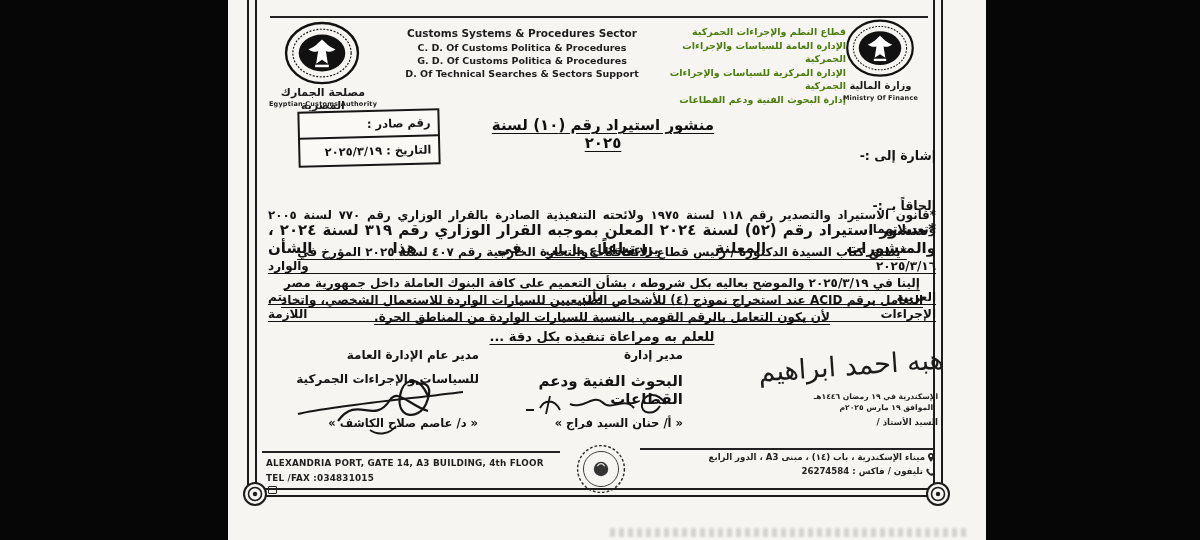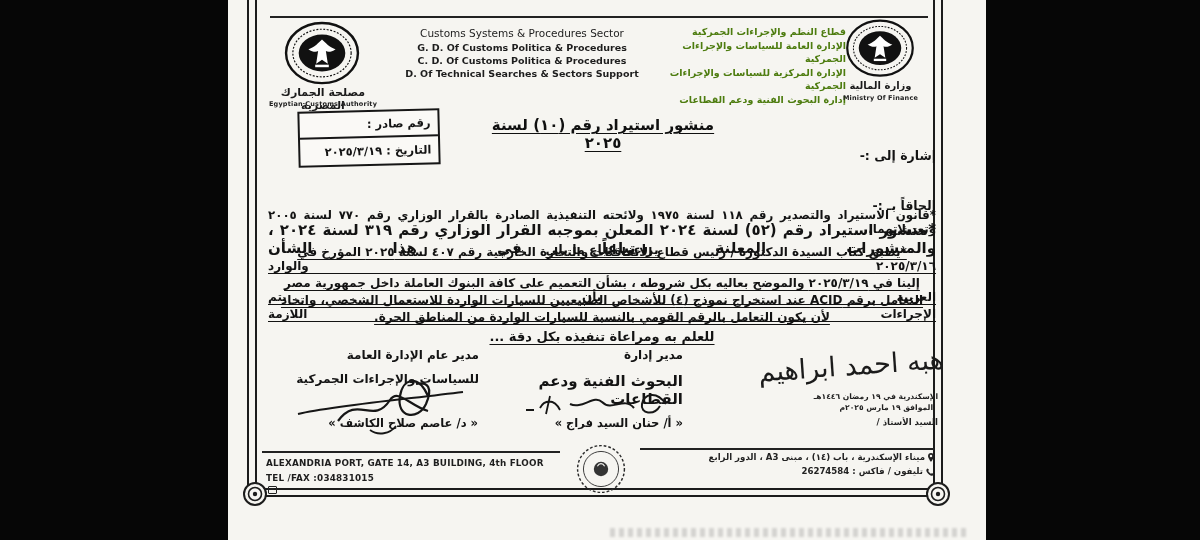--- a/index.html
+++ b/index.html
@@ -13,21 +13,21 @@
   .vline{position:absolute;top:0;width:2px;height:494px;background:#1c1c1c;}
   .hline{position:absolute;height:2px;background:#1c1c1c;}
   .rosette{position:absolute;width:26px;height:26px;}
 
   
   .top-rule{position:absolute;left:42px;top:16px;width:658px;height:2px;background:#222;}
   .emblem{position:absolute;}
   .caption-ar{position:absolute;font-weight:bold;font-size:11px;direction:rtl;text-align:center;color:#1a1a1a;}
   .caption-en{position:absolute;font-weight:bold;font-size:6.5px;text-align:center;color:#222;letter-spacing:.2px;}
   .en-block{position:absolute;left:166px;top:27px;width:256px;text-align:center;color:#1d1d1d;}
-  .en-block .l0{font-size:10.5px;font-weight:normal;margin-bottom:2px;}
+  .en-block .l0{font-size:10.5px;font-weight:bold;margin-bottom:2px;}
   .en-block .ln{font-size:9.5px;font-weight:bold;line-height:13px;}
   .ar-block{position:absolute;left:418px;top:25px;width:200px;text-align:right;direction:rtl;color:#4d7c0f;}
   .ar-block div{font-size:9.5px;font-weight:bold;line-height:13.5px;}
 
   
   .ref-box{position:absolute;left:70px;top:110px;width:142px;height:56px;border:2px solid #161616;background:#faf9f6;transform:rotate(-1.4deg);direction:rtl;}
   .ref-box .row1{height:26px;border-bottom:2px solid #161616;font-size:11.5px;font-weight:bold;padding:5px 7px 0 0;}
   .ref-box .row2{font-size:11.5px;font-weight:bold;padding:6px 7px 0 0;}
 
   .doc-title{position:absolute;left:250px;top:116px;width:250px;text-align:center;direction:rtl;font-size:15px;font-weight:bold;text-decoration:underline;text-underline-offset:3px;color:#101010;}
@@ -92,22 +92,22 @@
         <ellipse cx="40" cy="34" rx="24" ry="19" fill="#111"></ellipse>
         <path d="M40 20 C34 26 30 29 26 30 C30 33 34 33 36 32 L34 45 L40 41 L46 45 L44 32 C46 33 50 33 54 30 C50 29 46 26 40 20 Z" fill="#fff"></path>
         <rect x="33" y="46" width="14" height="2.6" fill="#fff"></rect>
       </svg>
     </div>
     <div class="caption-ar" style="left:40px;top:86px;width:110px;">مصلحة الجمارك المصرية</div>
     <div class="caption-en" style="left:40px;top:100px;width:110px;">Egyptian Customs Authority</div>
 
     <div class="en-block">
       <div class="l0">Customs Systems &amp; Procedures Sector</div>
+      <div class="ln">C. D. Of Customs Politica &amp; Procedures</div>
       <div class="ln">G. D. Of Customs Politica &amp; Procedures</div>
-      <div class="ln">C. D. Of Customs Politica &amp; Procedures</div>
       <div class="ln">D. Of Technical Searches &amp; Sectors Support</div>
     </div>
 
     <div class="ar-block">
       <div>قطاع النظم والإجراءات الجمركية</div>
       <div>الإدارة العامة للسياسات والإجراءات الجمركية</div>
       <div>الإدارة المركزية للسياسات والإجراءات الجمركية</div>
       <div>إدارة البحوث الفنية ودعم القطاعات</div>
     </div>
 

